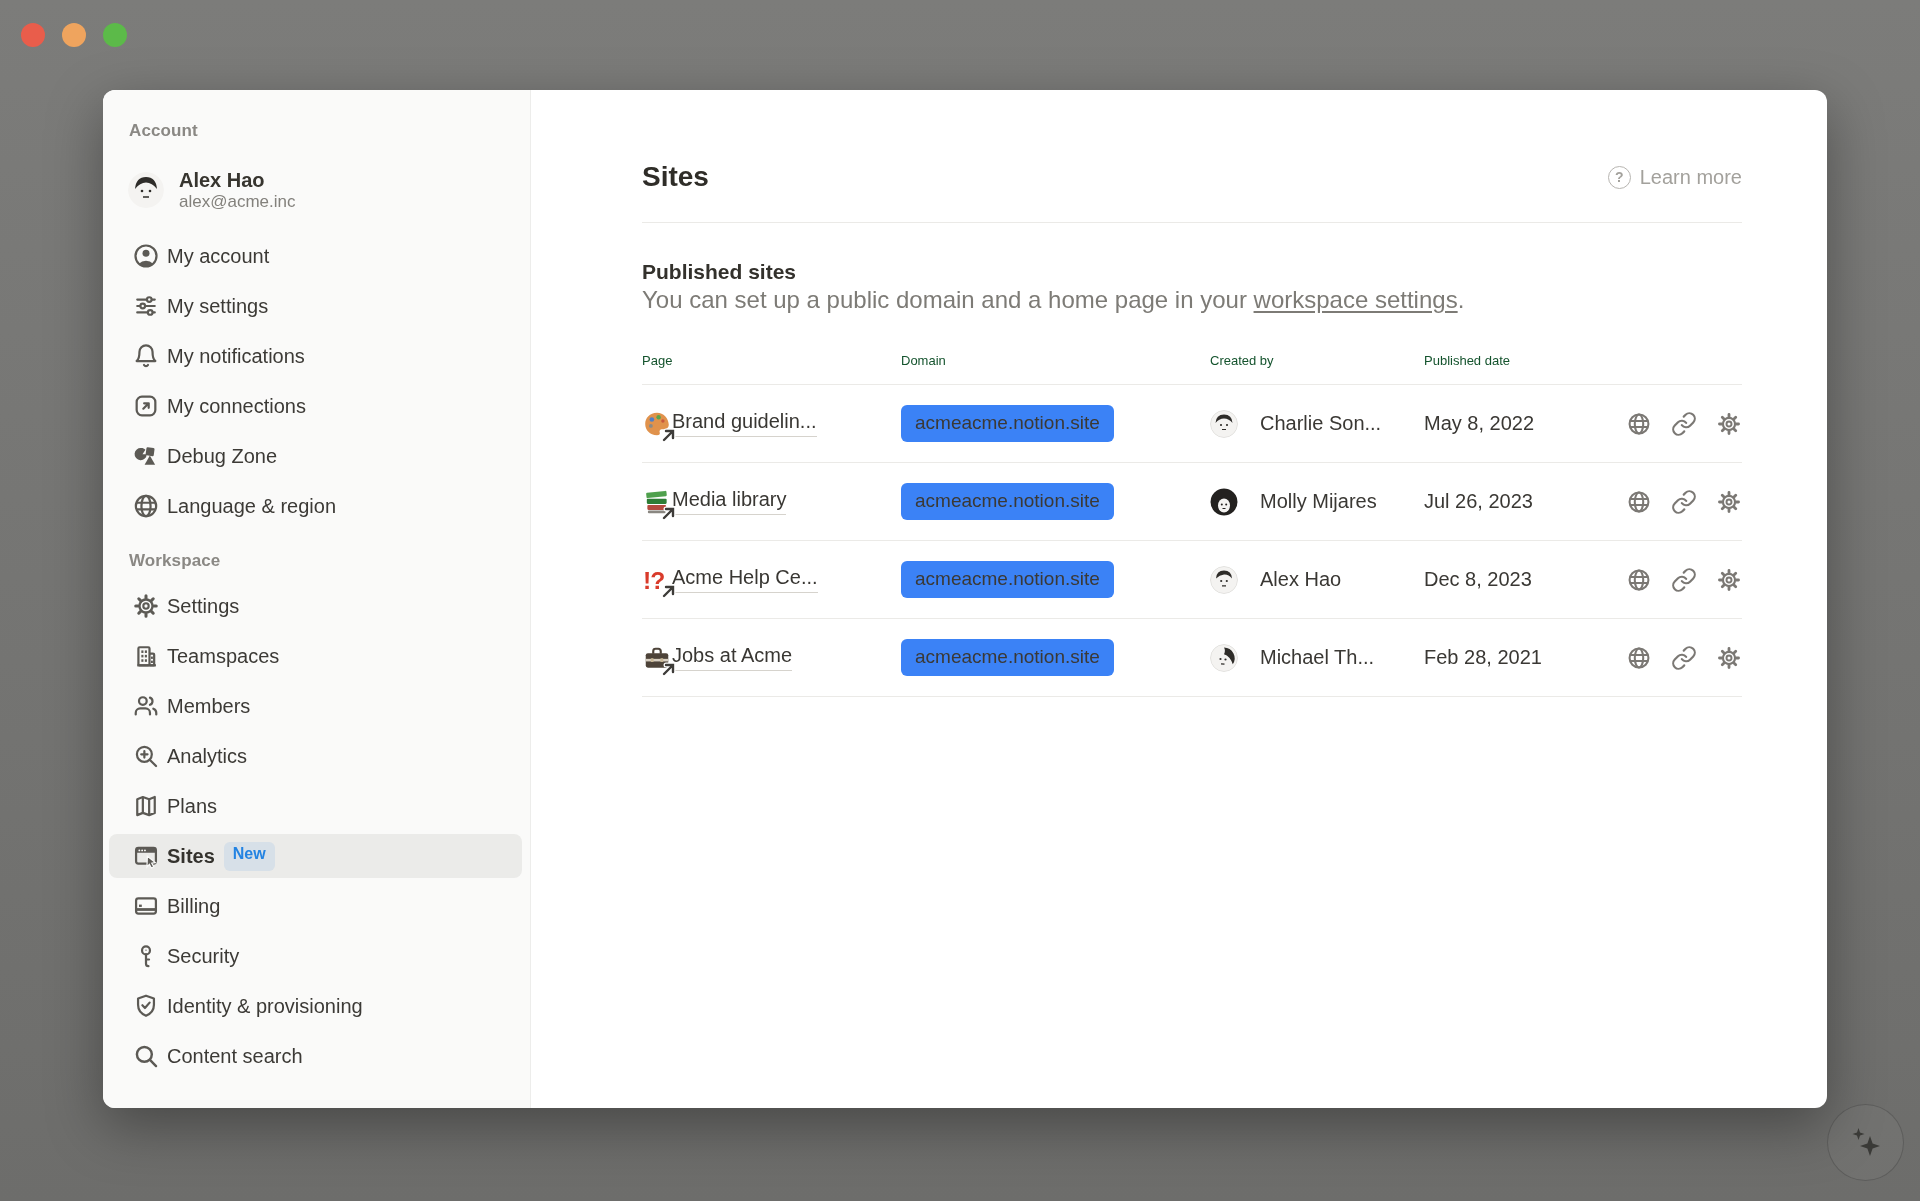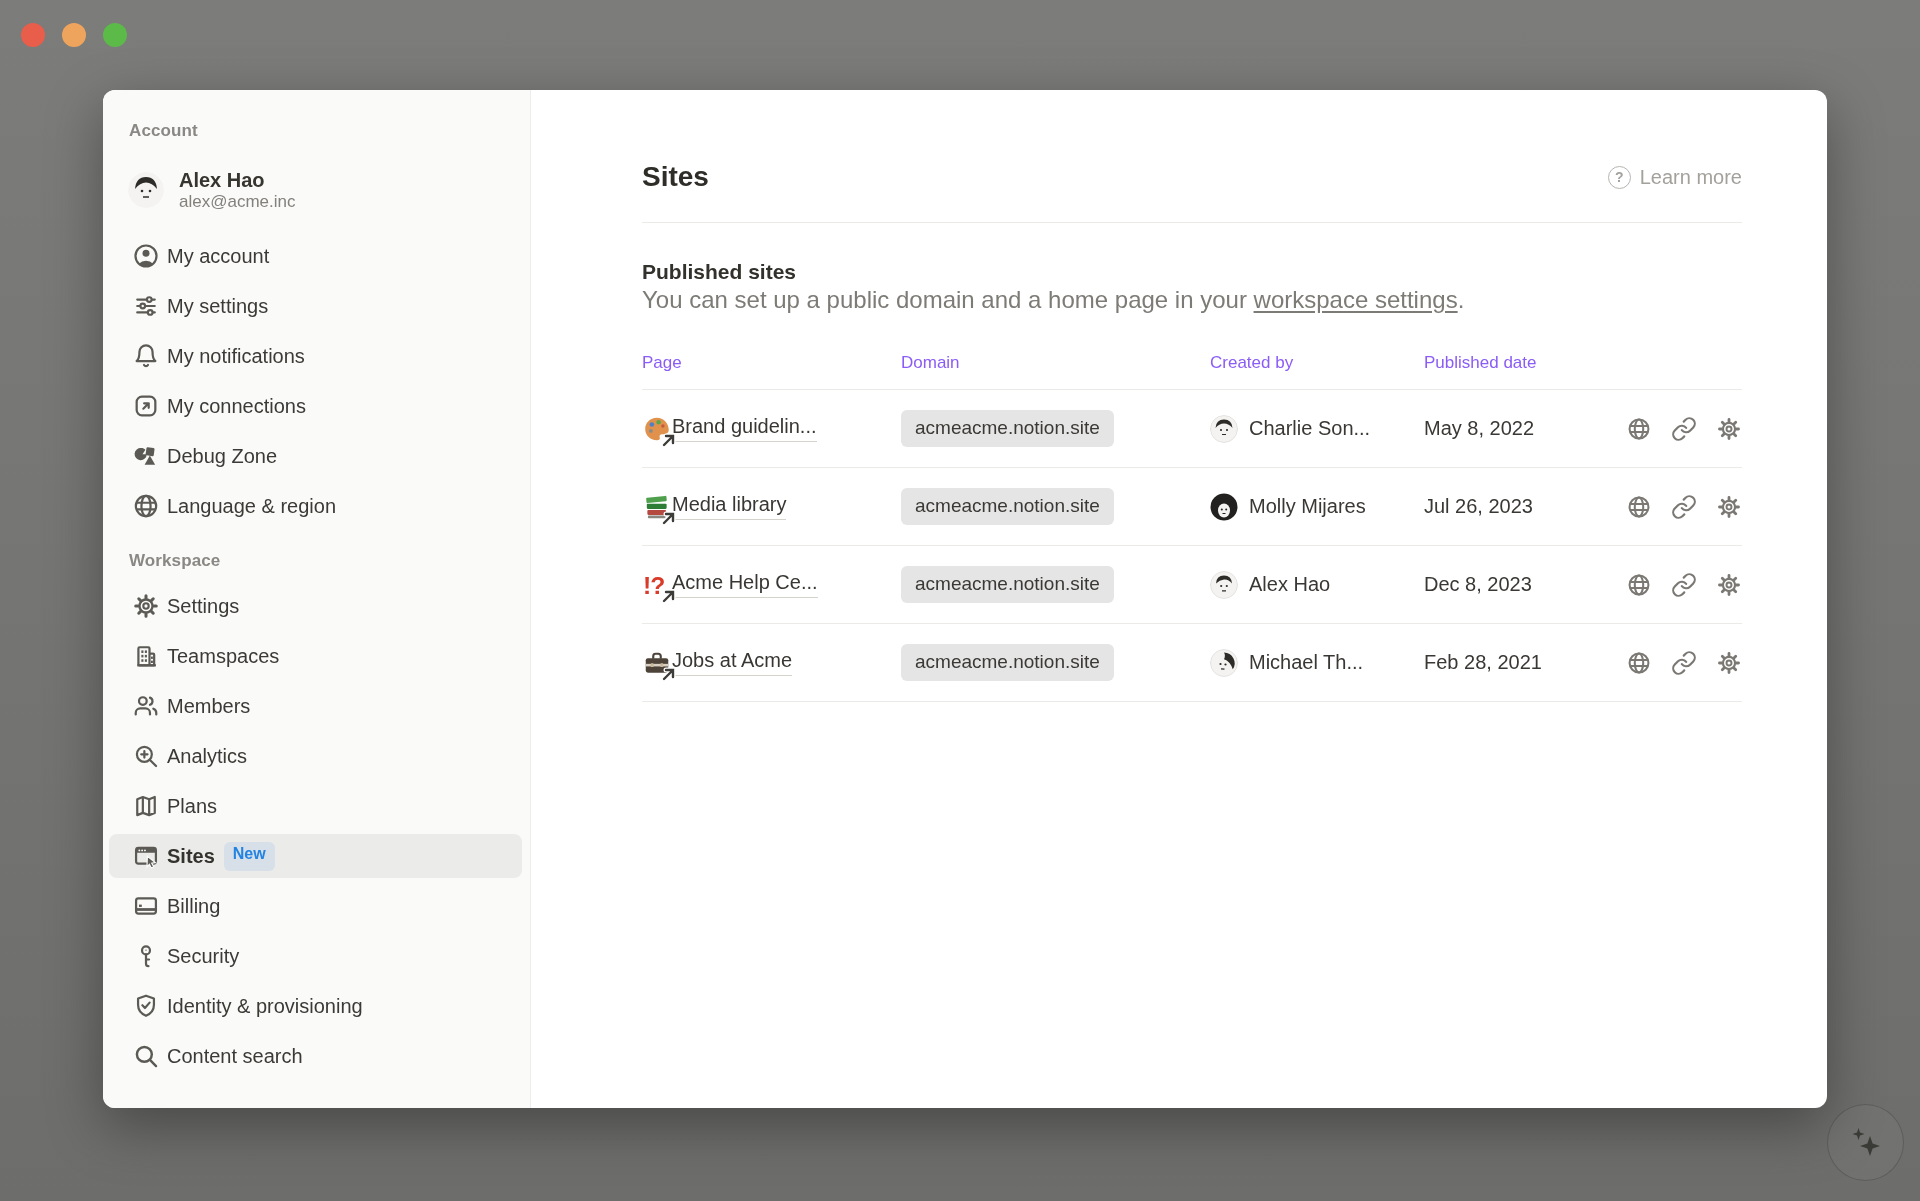--- a/index.html
+++ b/index.html
@@ -65,34 +65,34 @@
     display:flex; align-items:center; justify-content:center;
     font-size:14px; font-weight:700; color:#a3a19c;
   }
   .divider { border-bottom:1px solid #ebeae7; margin-top:28px; }
   .section-heading { margin-top:34px; font-size:21px; font-weight:700; color:#33312c; line-height:30px; }
   .section-desc { font-size:24px; color:#7d7b76; line-height:26px; }
   .section-desc a { color:#7d7b76; text-decoration:underline; text-underline-offset:3px; cursor:pointer; }
 
   .grid { display:grid; grid-template-columns:259px 309px 214px 187px 1fr; align-items:center; }
   .thead { margin-top:40px; padding-bottom:16px; border-bottom:1px solid #ebeae7; }
-  .th { font-size:17px; color:#8b5cf6; }
+  .th { font-size:13px; color:#14532d; }
   .trow { height:78px; border-bottom:1px solid #ebeae7; }
 
   .page-cell { display:flex; align-items:center; }
   .page-icon { position:relative; width:30px; height:30px; flex:0 0 30px; }
   .page-icon svg.main-glyph { width:30px; height:30px; display:block; }
   .arrow-overlay { position:absolute; right:-4px; bottom:-4px; width:15px; height:15px; }
   .page-link { font-size:20px; color:#393733; border-bottom:1.5px solid #d6d3cd; padding-bottom:3px; cursor:pointer; white-space:nowrap; }
 
   .domain-pill {
-    display:inline-block; background:#e5e5e5; border-radius:6px;
+    display:inline-block; background:#3b82f6; border-radius:6px;
     padding:7px 14px 8px; font-size:19px; color:#3b3935; justify-self:start;
   }
-  .creator-cell { display:flex; align-items:center; gap:11px; }
+  .creator-cell { display:flex; align-items:center; gap:22px; }
   .creator-avatar { width:28px; height:28px; border-radius:50%; flex:0 0 28px; }
   .creator-name, .date-cell { font-size:20px; color:#3a3834; white-space:nowrap; }
 
   .actions-cell { display:flex; justify-content:flex-end; gap:19px; color:#7b7874; }
   .actions-cell .aicon { width:26px; height:26px; cursor:pointer; display:flex; }
   .actions-cell svg { width:26px; height:26px; }
 
   
   .ai-button {
     position:absolute; left:1827px; top:1104px; width:77px; height:77px; border-radius:50%;

